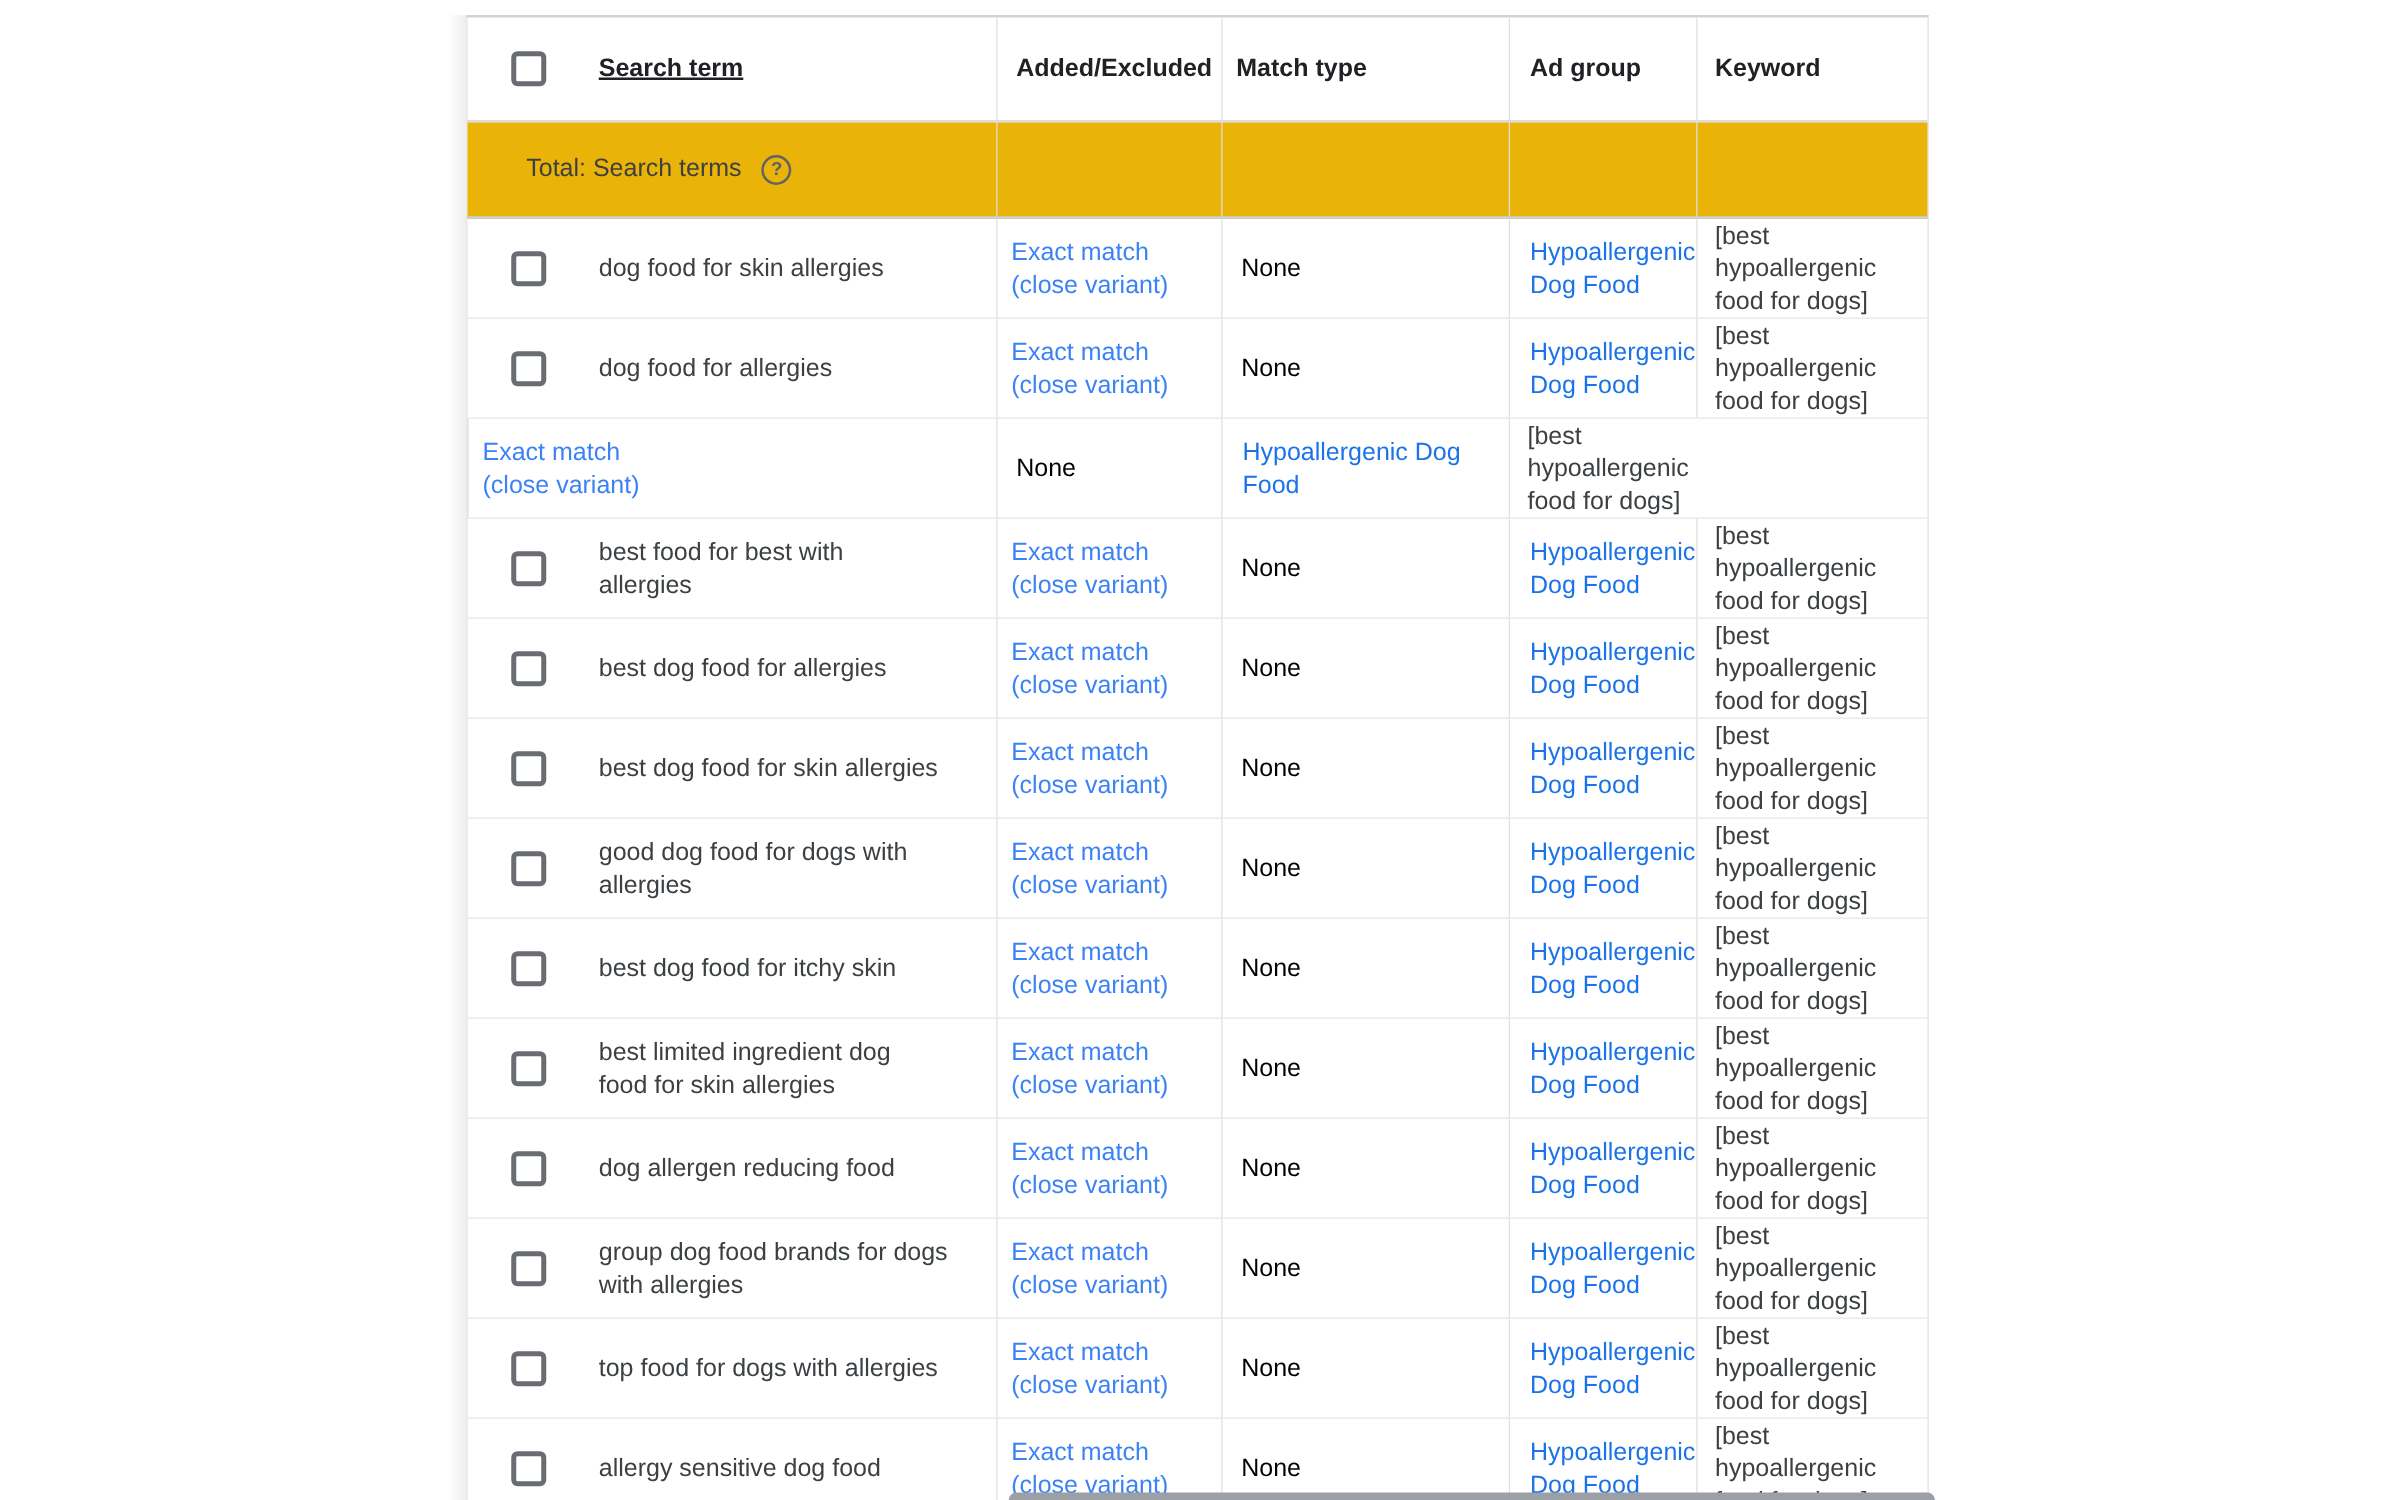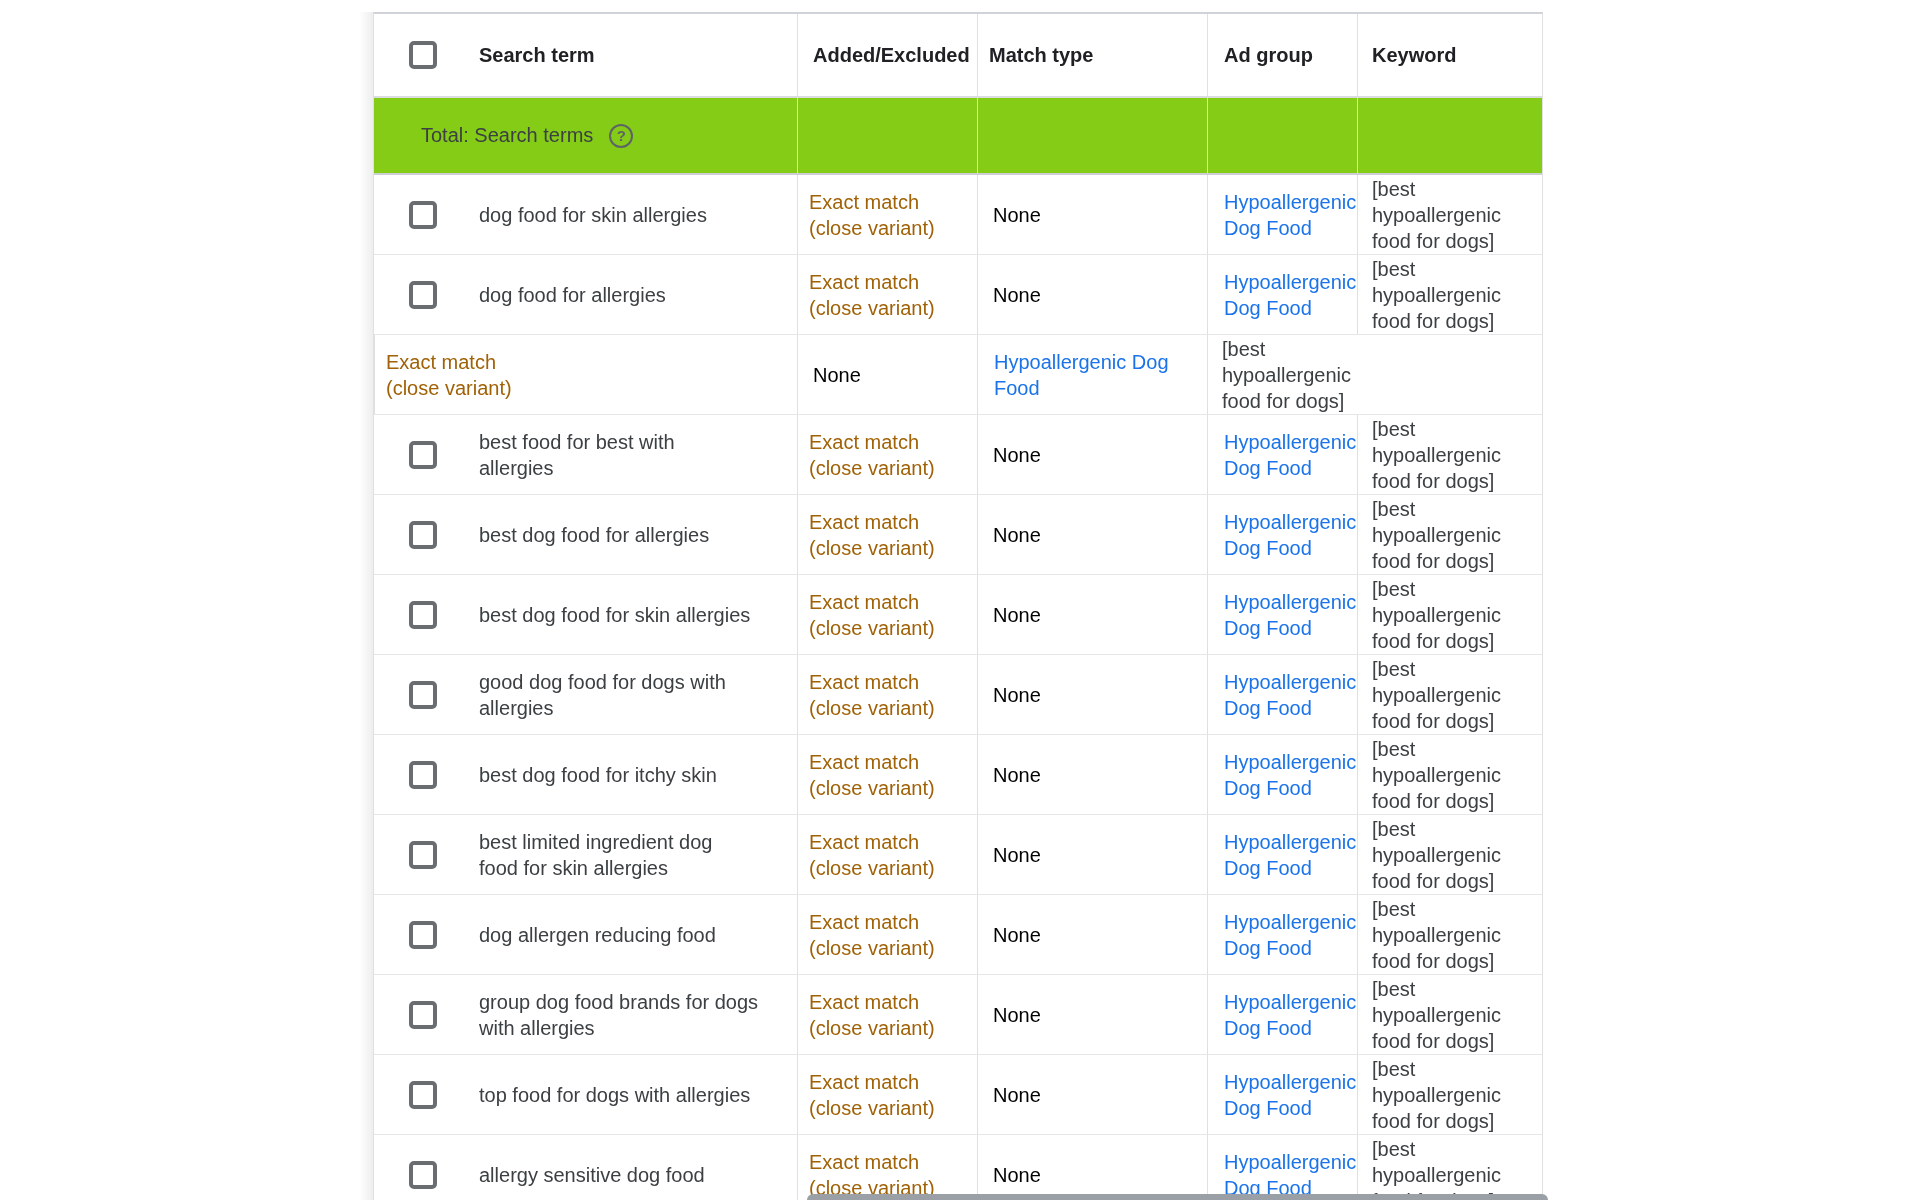--- a/index.html
+++ b/index.html
@@ -46,21 +46,21 @@
     display: flex; align-items: center;
     font-size: 20px; font-weight: bold; color: #202124;
     white-space: nowrap; overflow: hidden;
   }
   .th-pad-match { padding-left: 11px; }
   .th-pad-added { padding-left: 15px; }
   .th-pad-adgroup { padding-left: 16px; }
   .th-pad-keyword { padding-left: 14px; }
 
   
-  .total-row { height: 77px; background: #84cc16; border-bottom: 2px solid #ccd0d4; }
+  .total-row { height: 77px; background: #eab308; border-bottom: 2px solid #ccd0d4; }
   .total-cell { display: flex; align-items: center; }
   .total-label { margin-left: 47px; font-size: 20px; color: #3c4043; }
   .help-icon {
     margin-left: 16px;
     width: 24px; height: 24px; box-sizing: border-box;
     border: 2px solid #5f6368; border-radius: 50%;
     display: inline-flex; align-items: center; justify-content: center;
     font-size: 15px; font-weight: bold; color: #5f6368;
     background: transparent; flex: none;
   }
@@ -74,21 +74,21 @@
     border: 4px solid #696c70; border-radius: 5px;
     background: #ffffff;
   }
   .term-text {
     margin-left: 42px;
     font-size: 20px; line-height: 26px; color: #3c4043;
     white-space: pre-line;
   }
   .c-match {
     display: flex; align-items: center; padding-left: 11px;
-    font-size: 20px; line-height: 26px; color: #a16207; white-space: pre-line;
+    font-size: 20px; line-height: 26px; color: #3b82f6; white-space: pre-line;
   }
   .c-added {
     display: flex; align-items: center; padding-left: 15px;
     font-size: 20px; line-height: 26px; color: #000000;
   }
   .c-adgroup {
     display: flex; align-items: center; padding-left: 16px;
     overflow: hidden;
   }
   .adgroup-link {
@@ -115,21 +115,21 @@
 
 <div class="stage">
 
   <div class="left-shadow"></div>
 
   <div class="table">
 
     <div class="row thead">
       <div class="cell th c-term">
         <span class="checkbox"></span>
-        <span class="term-text" style="font-weight:bold;color:#202124;">Search term</span>
+        <span class="term-text" style="font-weight:bold;color:#202124;text-decoration:underline;">Search term</span>
       </div>
       <div class="cell th v th-pad-added">
         <span>Added/Excluded</span>
       </div>
       <div class="cell th v th-pad-match">
         <span>Match type</span>
       </div>
       <div class="cell th v th-pad-adgroup">
         <span>Ad group</span>
       </div>

